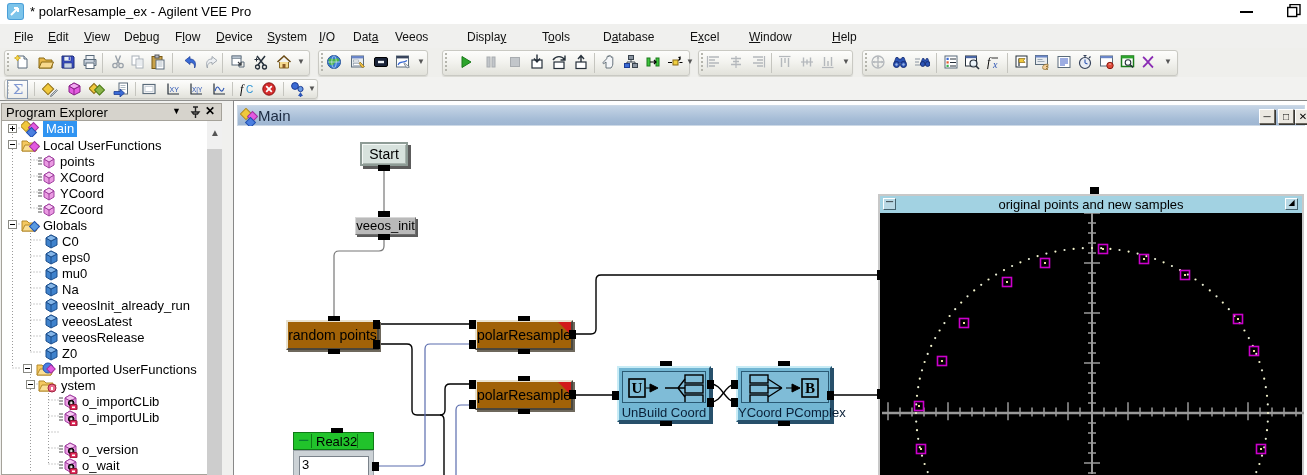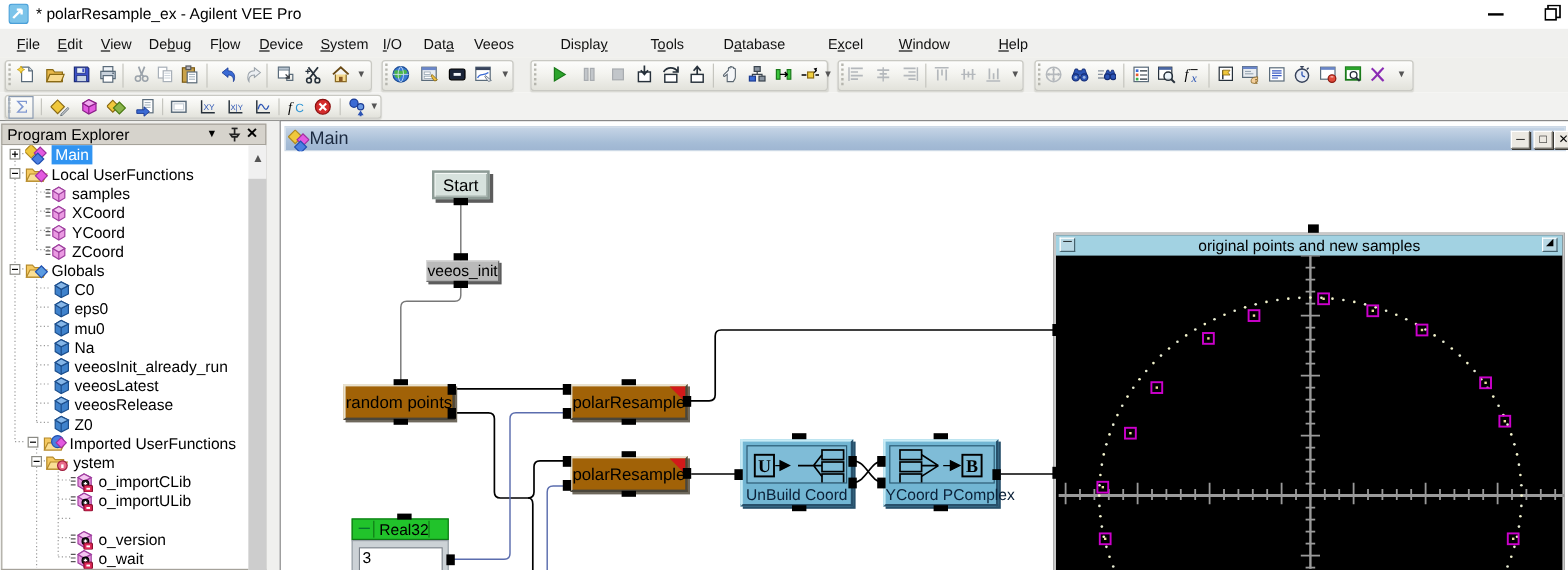--- a/index.html
+++ b/index.html
@@ -464,21 +464,21 @@
           <span style="position:absolute;left:41px;top:1px">Local UserFunctions</span>
         </div>
         <div class="trow" style="left:0;top:32px;width:219px">
           <svg class="abs" style="left:35px;top:0px" width="20" height="16">
             <path d="M1 5 h4 M1 8 h4 M1 11 h4" stroke="#555" stroke-width="1"></path>
             <path d="M7 6 l5 -3 5 3 0 6 -5 3 -5 -3 Z" fill="#ea9ae2" stroke="#a040a0"></path>
             <path d="M7 6 l5 3 5 -3" fill="none" stroke="#a040a0"></path>
             <path d="M12 9 l0 6" stroke="#a040a0"></path>
             <path d="M7 6 l5 -3 5 3 -5 3 Z" fill="#f6c6f2" stroke="#a040a0"></path>
           </svg>
-          <span style="position:absolute;left:58px;top:1px">samples</span>
+          <span style="position:absolute;left:58px;top:1px">points</span>
         </div>
         <div class="trow" style="left:0;top:48px;width:219px">
           <svg class="abs" style="left:35px;top:0px" width="20" height="16">
             <path d="M1 5 h4 M1 8 h4 M1 11 h4" stroke="#555" stroke-width="1"></path>
             <path d="M7 6 l5 -3 5 3 0 6 -5 3 -5 -3 Z" fill="#ea9ae2" stroke="#a040a0"></path>
             <path d="M7 6 l5 3 5 -3" fill="none" stroke="#a040a0"></path>
             <path d="M12 9 l0 6" stroke="#a040a0"></path>
             <path d="M7 6 l5 -3 5 3 -5 3 Z" fill="#f6c6f2" stroke="#a040a0"></path>
           </svg>
           <span style="position:absolute;left:58px;top:1px">XCoord</span>

